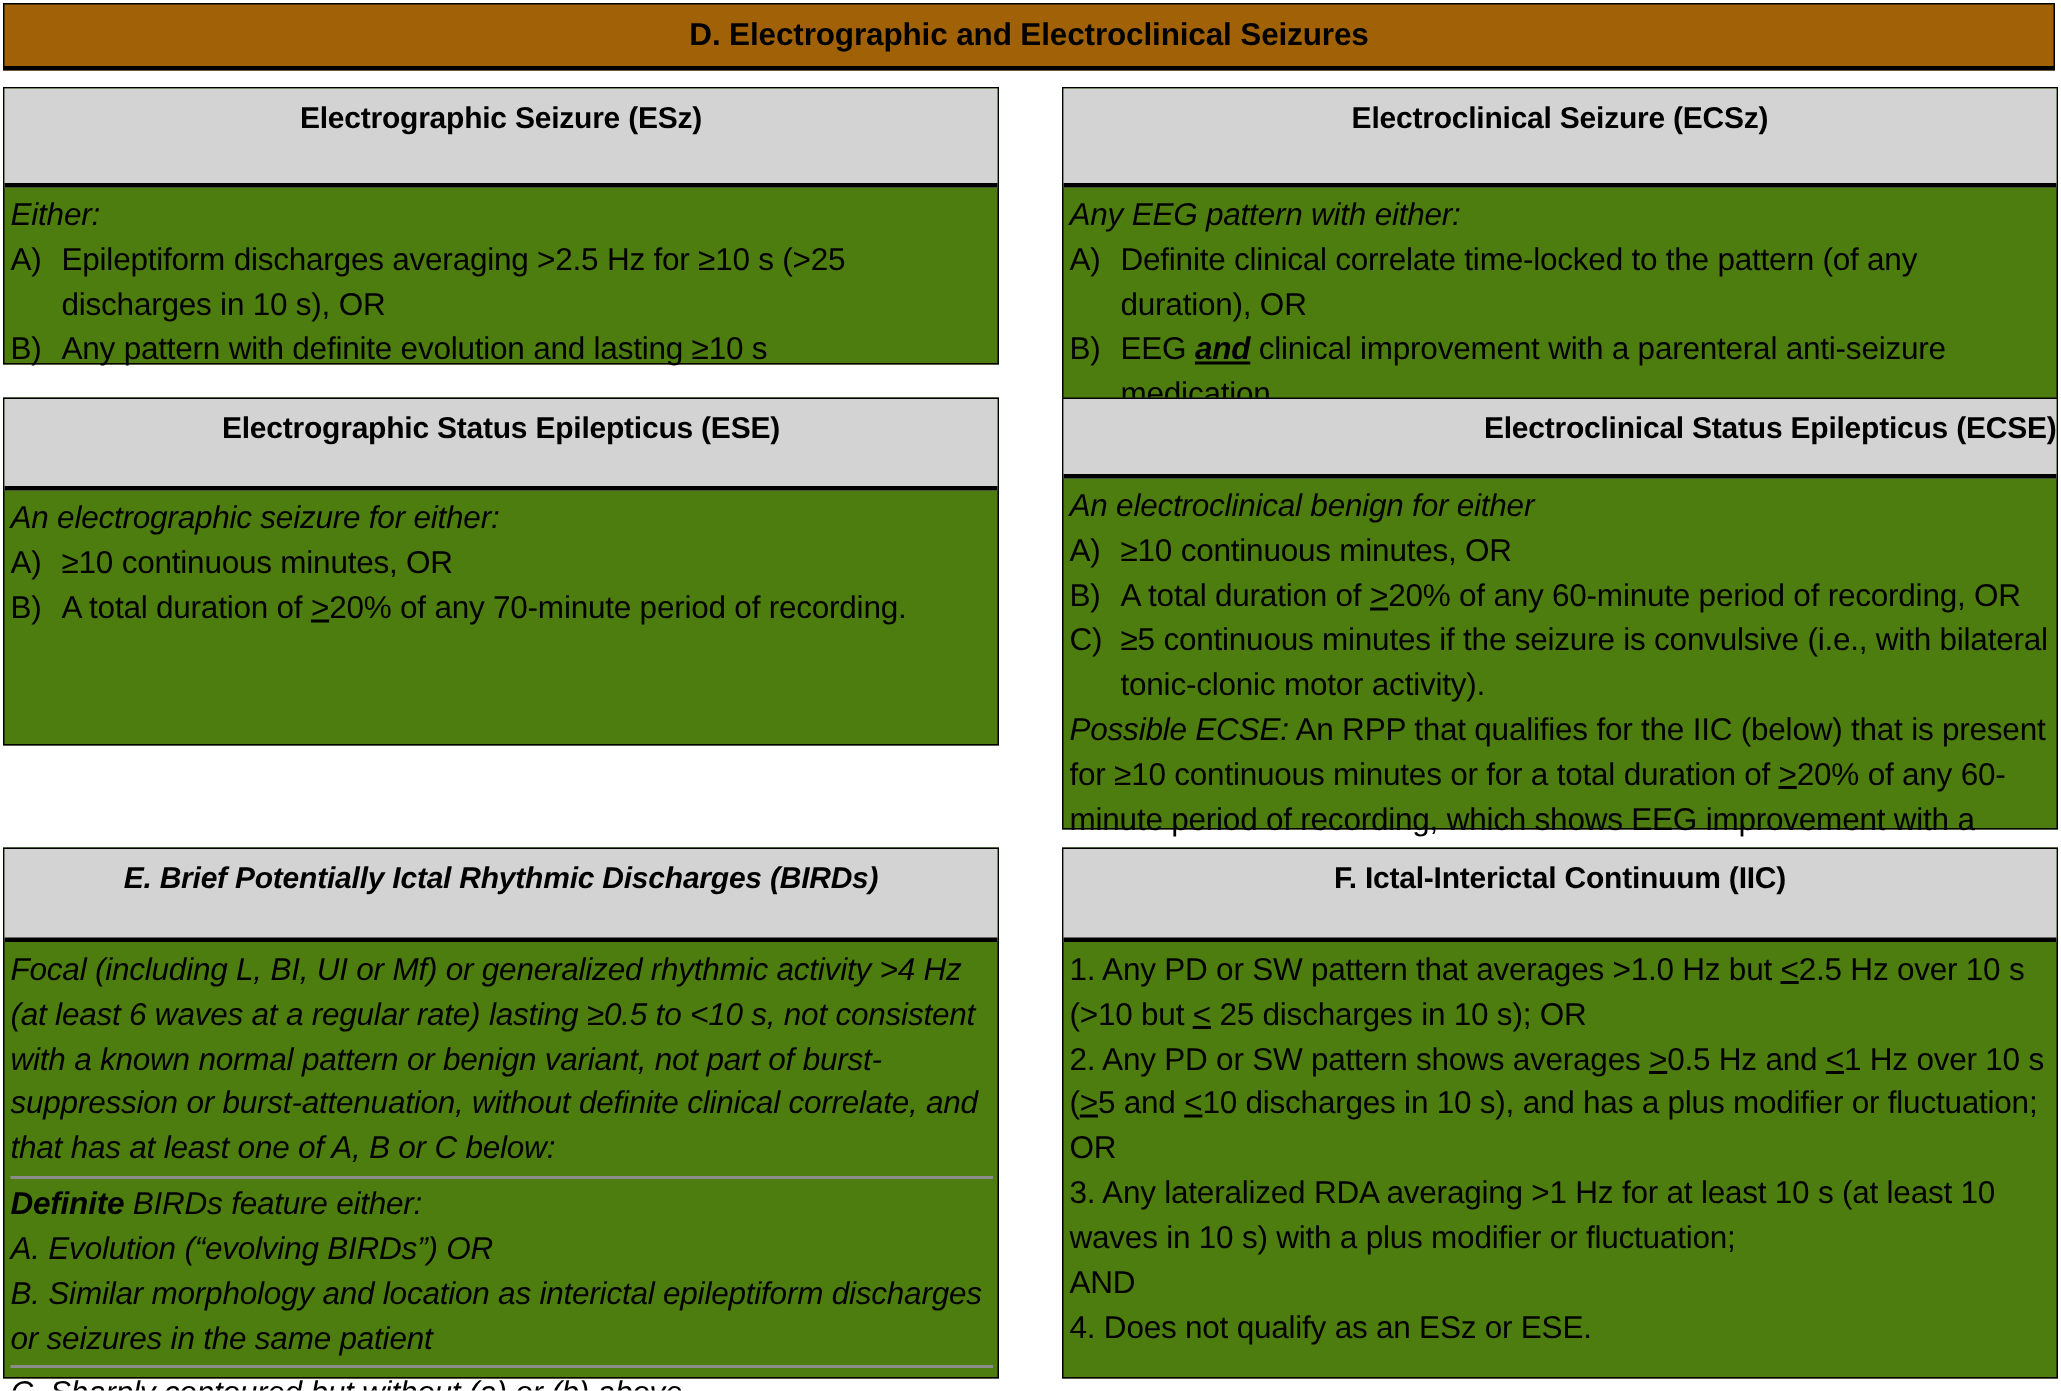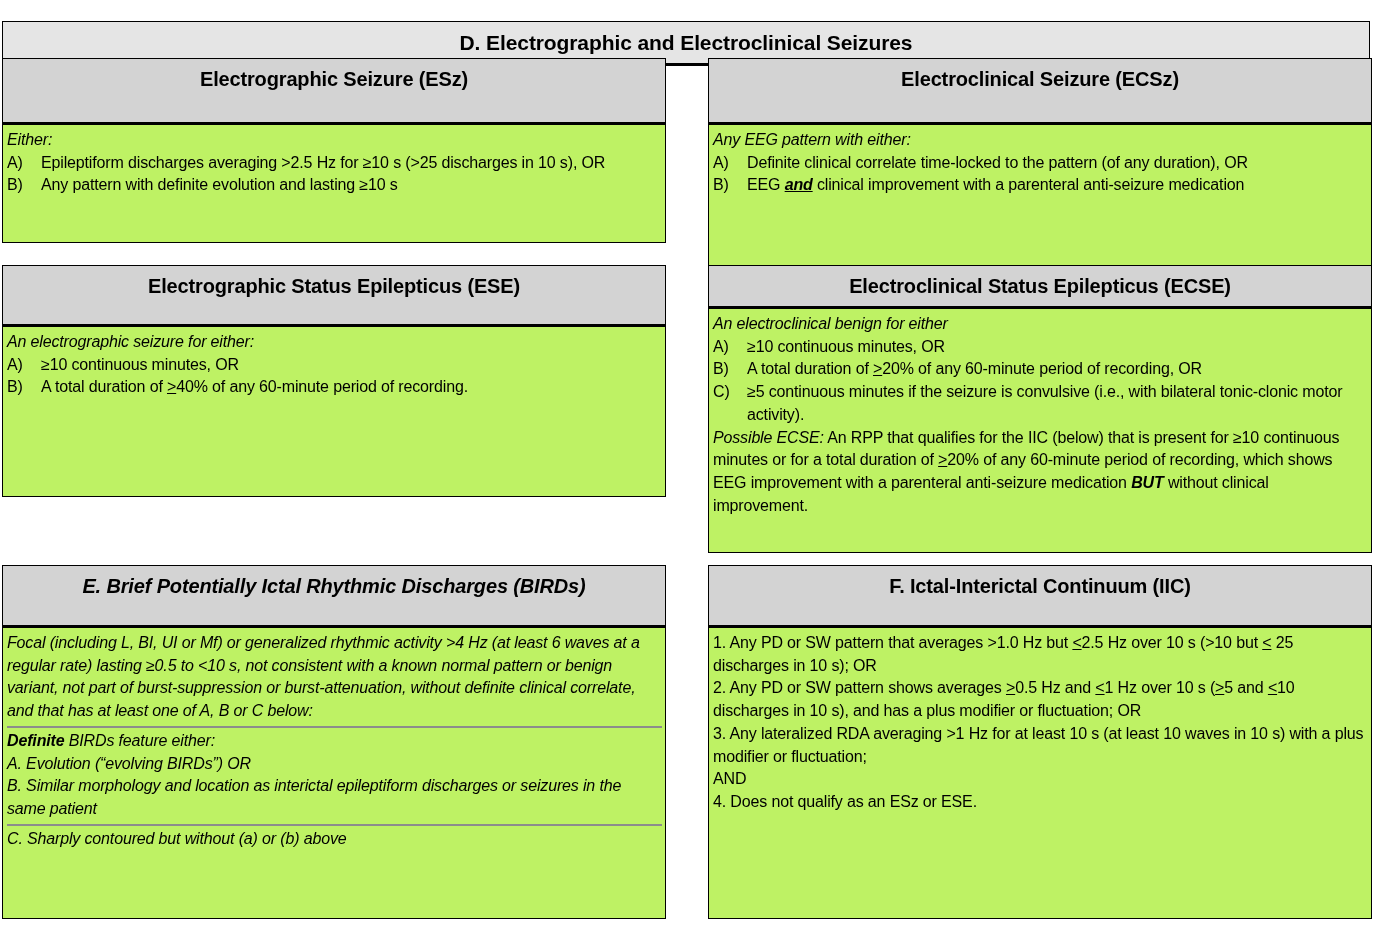--- a/index.html
+++ b/index.html
@@ -24,40 +24,39 @@
   }
 
   
   .banner {
     position: absolute;
     left: 2px;
     top: 2px;
     width: 1368px;
     height: 45px;
     box-sizing: border-box;
-    background: #e5e5e5;
+    background: #a16207;
     border: 1.5px solid #000;
     border-bottom: 3px solid #000;
     display: flex;
     align-items: center;
     justify-content: center;
-    margin-top: 19px;
   }
   .banner-title {
     font-size: 21px;
     font-weight: bold;
     letter-spacing: -0.1px;
     text-align: center;
   }
 
   
   .card {
     position: absolute;
     box-sizing: border-box;
-    background: #bef264;
+    background: #4d7c0f;
     border: 1.5px solid #000;
   }
   .card-head {
     box-sizing: border-box;
     background: #d3d3d3;
     border-bottom: 3px solid #000;
     display: flex;
     align-items: flex-start;
     justify-content: center;
     padding-top: 9px;
@@ -65,21 +64,21 @@
   .card-head-title {
     font-size: 20px;
     font-weight: bold;
     text-align: center;
     letter-spacing: -0.15px;
     line-height: 1.15;
   }
   .card-body {
     box-sizing: border-box;
     padding: 4px 3px 4px 4px;
-    font-size: 16px;
+    font-size: 21px;
     line-height: 1.42;
     letter-spacing: -0.15px;
   }
 
   .ital { font-style: italic; }
   .bold { font-weight: bold; }
   .bi { font-weight: bold; font-style: italic; }
   .uline { text-decoration: underline; }
   .u-sym { text-decoration: underline; text-underline-offset: 1px; }
 
@@ -112,21 +111,21 @@
   #card-ese   .card-head { height: 61px; }
 
   #card-birds { left: 2px;   top: 565px; width: 664px; height: 354px; font-style: italic; }
   #card-birds .card-head { height: 62px; }
 
   
   #card-ecsz  { left: 708px; top: 58px;  width: 664px; height: 221px; }
   #card-ecsz  .card-head { height: 66px; }
 
   #card-ecse  { left: 708px; top: 265px; width: 664px; height: 288px; }
-  #card-ecse  .card-head { height: 43px; }
+  #card-ecse  .card-head { height: 53px; justify-content: flex-end; }
 
   #card-iic   { left: 708px; top: 565px; width: 664px; height: 354px; }
   #card-iic   .card-head { height: 62px; }
 </style>
 </head>
 <body>
 
 <div class="page">
 
   <div class="banner">
@@ -155,21 +154,21 @@
     </div>
   </div>
 
   <div class="card" id="card-ese">
     <div class="card-head">
       <div class="card-head-title">Electrographic Status Epilepticus (ESE)</div>
     </div>
     <div class="card-body">
       <span class="para ital">An electrographic seizure for either:</span>
       <span class="lrow"><span class="lmark">A)</span><span>≥10 continuous minutes, OR</span></span>
-      <span class="lrow"><span class="lmark">B)</span><span>A total duration of </span><span class="u-sym">&gt;</span><span>40% of any 60-minute period of recording.</span></span>
+      <span class="lrow"><span class="lmark">B)</span><span>A total duration of </span><span class="u-sym">&gt;</span><span>20% of any 70-minute period of recording.</span></span>
     </div>
   </div>
 
   <div class="card" id="card-ecse">
     <div class="card-head">
       <div class="card-head-title">Electroclinical Status Epilepticus (ECSE)</div>
     </div>
     <div class="card-body">
       <span class="para ital">An electroclinical benign for either</span>
       <span class="lrow"><span class="lmark">A)</span><span>≥10 continuous minutes, OR</span></span>

